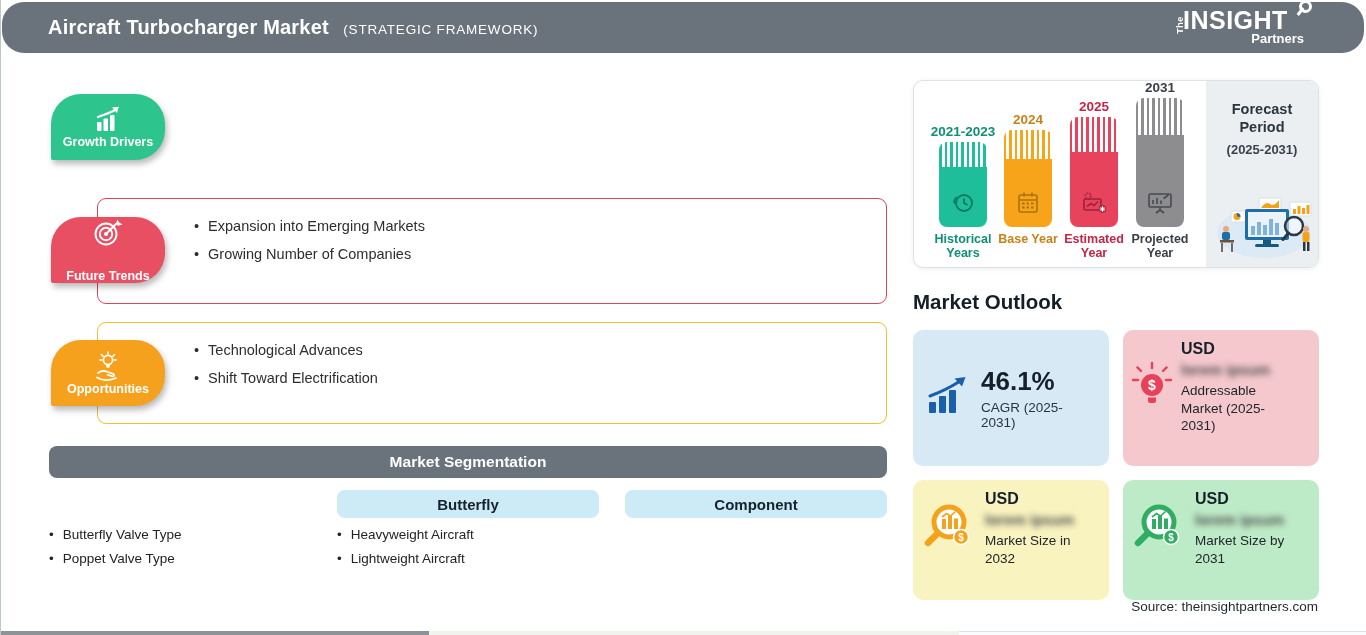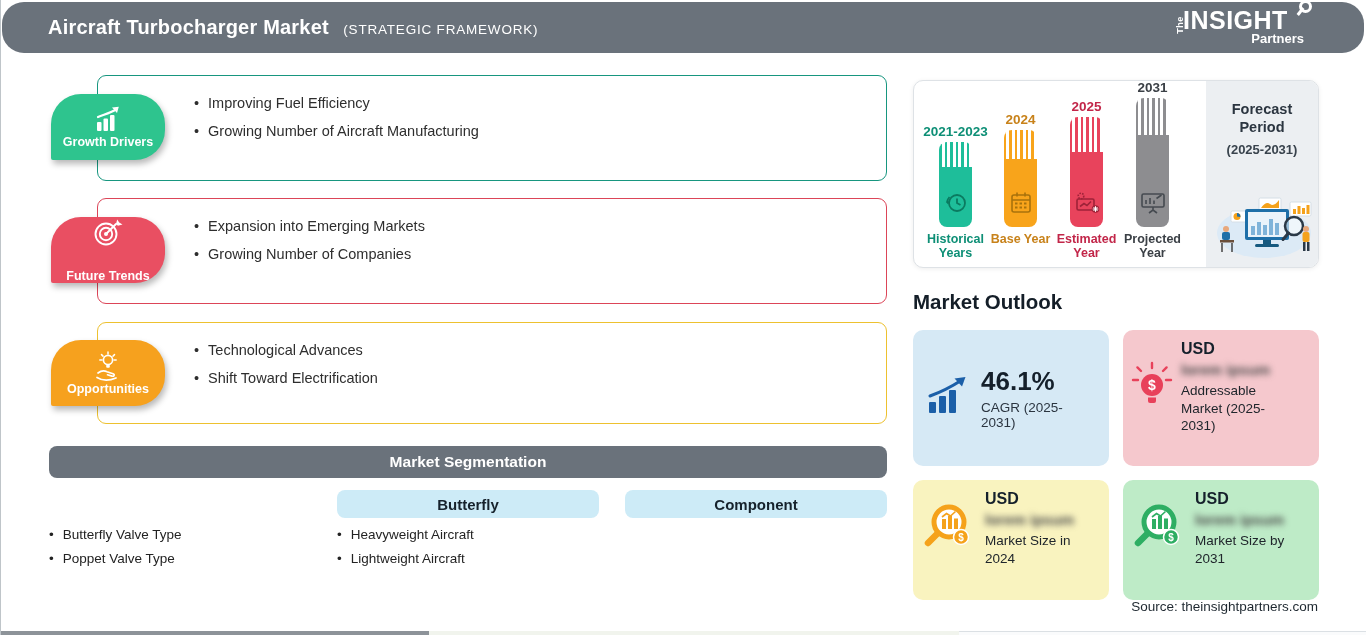--- a/index.html
+++ b/index.html
@@ -48,21 +48,21 @@
 
   
   .tcard { position:absolute; left:912px; top:80px; width:406px; height:188px; background:#fff;
            border:1px solid #DEE2E6; border-radius:10px; box-shadow:0 1px 5px rgba(0,0,0,.07); }
   .forecast { position:absolute; right:0; top:0; width:112px; height:100%; background:#ECEFF2;
               border-radius:0 9px 9px 0; text-align:center; padding-top:19px; }
   .f-title { font-size:14.5px; font-weight:bold; color:#2B3540; line-height:1.25; width:70px; margin:0 auto; }
   .f-range { font-size:13px; font-weight:bold; color:#39434D; margin-top:6px; }
   .f-illus { position:absolute; bottom:3px; left:3px; }
 
-  .tbar { position:absolute; bottom:40px; width:33px; }
+  .tbar { position:absolute; bottom:40px; width:48px; }
   .b1 { left:25px;  height:85px;  }
   .b2 { left:90px;  height:97px;  }
   .b3 { left:156px; height:110px; }
   .b4 { left:222px; height:129px; }
   .tcol { position:absolute; inset:0; border-radius:8px; overflow:hidden; display:flex; flex-direction:column; }
   .stripe { flex:none; }
   .b1 .stripe { height:25px; background:repeating-linear-gradient(90deg,#1EBE9A 0 2.5px,#fff 2.5px 5.5px); }
   .b2 .stripe { height:29px; background:repeating-linear-gradient(90deg,#F8A41B 0 2.5px,#fff 2.5px 5.5px); }
   .b3 .stripe { height:35px; background:repeating-linear-gradient(90deg,#E8435C 0 2.5px,#fff 2.5px 5.5px); }
   .b4 .stripe { height:37px; background:repeating-linear-gradient(90deg,#8D8D90 0 2.5px,#fff 2.5px 5.5px); }
@@ -105,24 +105,20 @@
       <span class="t2">(STRATEGIC FRAMEWORK)</span>
     </div>
     <div class="logo">
       <span class="logo-the">The</span>
       <span class="logo-main">INSIGHT</span>
       <span class="logo-lens"></span>
       <span class="logo-partners">Partners</span>
     </div>
   </header>
 
-  <div class="sbox box1" style="border-color: rgb(23, 150, 127);">
-    <div class="bullet">Improving Fuel Efficiency</div>
-    <div class="bullet">Growing Number of Aircraft Manufacturing</div>
-  </div>
   <div class="pill pill1" style="background-color: rgb(46, 196, 142);">
     <span class="picon">
       <svg width="34" height="28" viewBox="0 0 34 28">
         <rect x="6" y="16" width="4.5" height="9" rx="1" fill="#fff"></rect>
         <rect x="12.5" y="12.5" width="4.5" height="12.5" rx="1" fill="#fff"></rect>
         <rect x="19" y="9" width="4.5" height="16" rx="1" fill="#fff"></rect>
         <path d="M7 11 C 13 8.5 19 7 25 3.5" stroke="#fff" stroke-width="2.2" fill="none" stroke-linecap="round"></path>
         <path d="M21 1.5 L 27.8 0.8 L 26 7 Z" fill="#fff"></path>
       </svg>
     </span>
@@ -361,21 +357,21 @@
           <rect x="27" y="17" width="4" height="13" fill="#F5A21B"></rect>
           <rect x="33" y="19.5" width="4" height="10.5" fill="#F5A21B"></rect>
           <path d="M16 35 L7 44" stroke="#F5A21B" stroke-width="6.5" stroke-linecap="round"></path>
           <circle cx="40" cy="38" r="7.5" fill="#F5A21B" stroke="#fff" stroke-width="1.5"></circle>
           <text x="40" y="42" text-anchor="middle" font-size="10" font-weight="bold" fill="#fff">$</text>
         </svg>
       </span>
       <div class="mc-txt">
         <div class="usd">USD</div>
         <span class="blurline">lorem ipsum</span>
-        <div class="lbl">Market Size in 2024</div>
+        <div class="lbl">Market Size in 2032</div>
       </div>
     </div>
   </div>
 
   <div class="mcard mc4" style="background-color: rgb(190, 235, 199);">
     <div class="mc-flex">
       <span>
         <svg width="56" height="56" viewBox="0 0 56 56">
           <circle cx="28" cy="23" r="15" fill="#fff" stroke="#2EAE63" stroke-width="5"></circle>
           <path d="M21 18 l4.5 -3.5 4 2.5 5 -4.5" stroke="#2EAE63" stroke-width="1.6" fill="none"></path>

